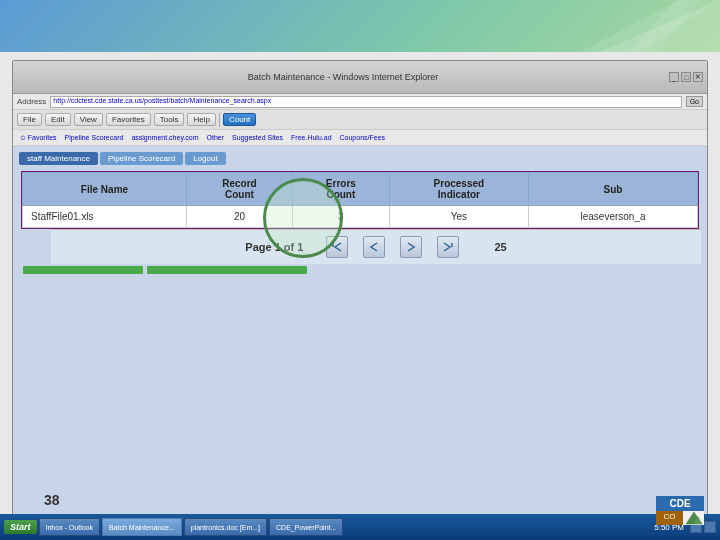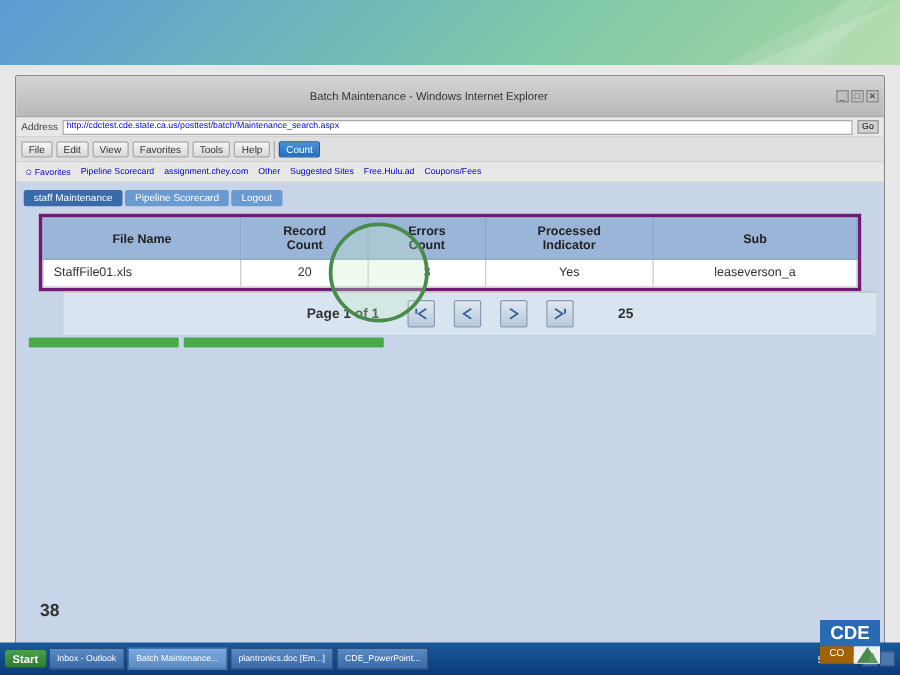--- a/index.html
+++ b/index.html
@@ -198,22 +198,22 @@
       cursor: pointer;
       white-space: nowrap;
     }
     .nav-pill.active {
       background: #3a6aaa;
     }
 
     
     .table-container {
       background: white;
-      border: 3px solid #701a75;
-      margin: 0 12px;
+      border: 1px solid #701a75;
+      margin: 0 2px;
     }
 
     table {
       width: 100%;
       border-collapse: collapse;
       font-size: 10px;
     }
     thead tr {
       background: #9bb5d8;
     }
@@ -333,20 +333,21 @@
       gap: 2px;
     }
     .taskbar-start {
       background: linear-gradient(to bottom, #4ca04c, #2a7a2a);
       color: white;
       font-size: 9px;
       font-weight: bold;
       padding: 2px 6px;
       border-radius: 2px;
       cursor: pointer;
+      font-style: italic;
     }
     .taskbar-item {
       background: linear-gradient(to bottom, #5a8ac0, #3a6aaa);
       color: white;
       font-size: 7px;
       padding: 2px 6px;
       border: 1px solid #2a4a7a;
       height: 18px;
       display: flex;
       align-items: center;
@@ -385,23 +386,23 @@
       background: #c8d4e8;
     }
     .progress-bar {
       height: 8px;
       background: #4aaa4a;
       border-radius: 1px;
     }
 
     
     .footer {
-      padding: 4px 20px;
-      display: flex;
-      align-items: flex-start;
+      padding: 4px 32px;
+      display: flex;
+      align-items: flex-end;
       gap: 8px;
       height: 36px;
     }
     .footer-num {
       font-size: 14px;
       font-weight: bold;
       color: #333;
     }
 
     
@@ -411,21 +412,21 @@
       right: 16px;
       width: 48px;
       height: 36px;
       display: flex;
       flex-direction: column;
       align-items: center;
     }
     .cde-top {
       background: #2a6ab0;
       color: white;
-      font-size: 15px;
+      font-size: 10px;
       font-weight: bold;
       padding: 2px 4px;
       width: 100%;
       text-align: center;
     }
     .cde-bottom {
       display: flex;
       width: 100%;
     }
     .cde-co {

